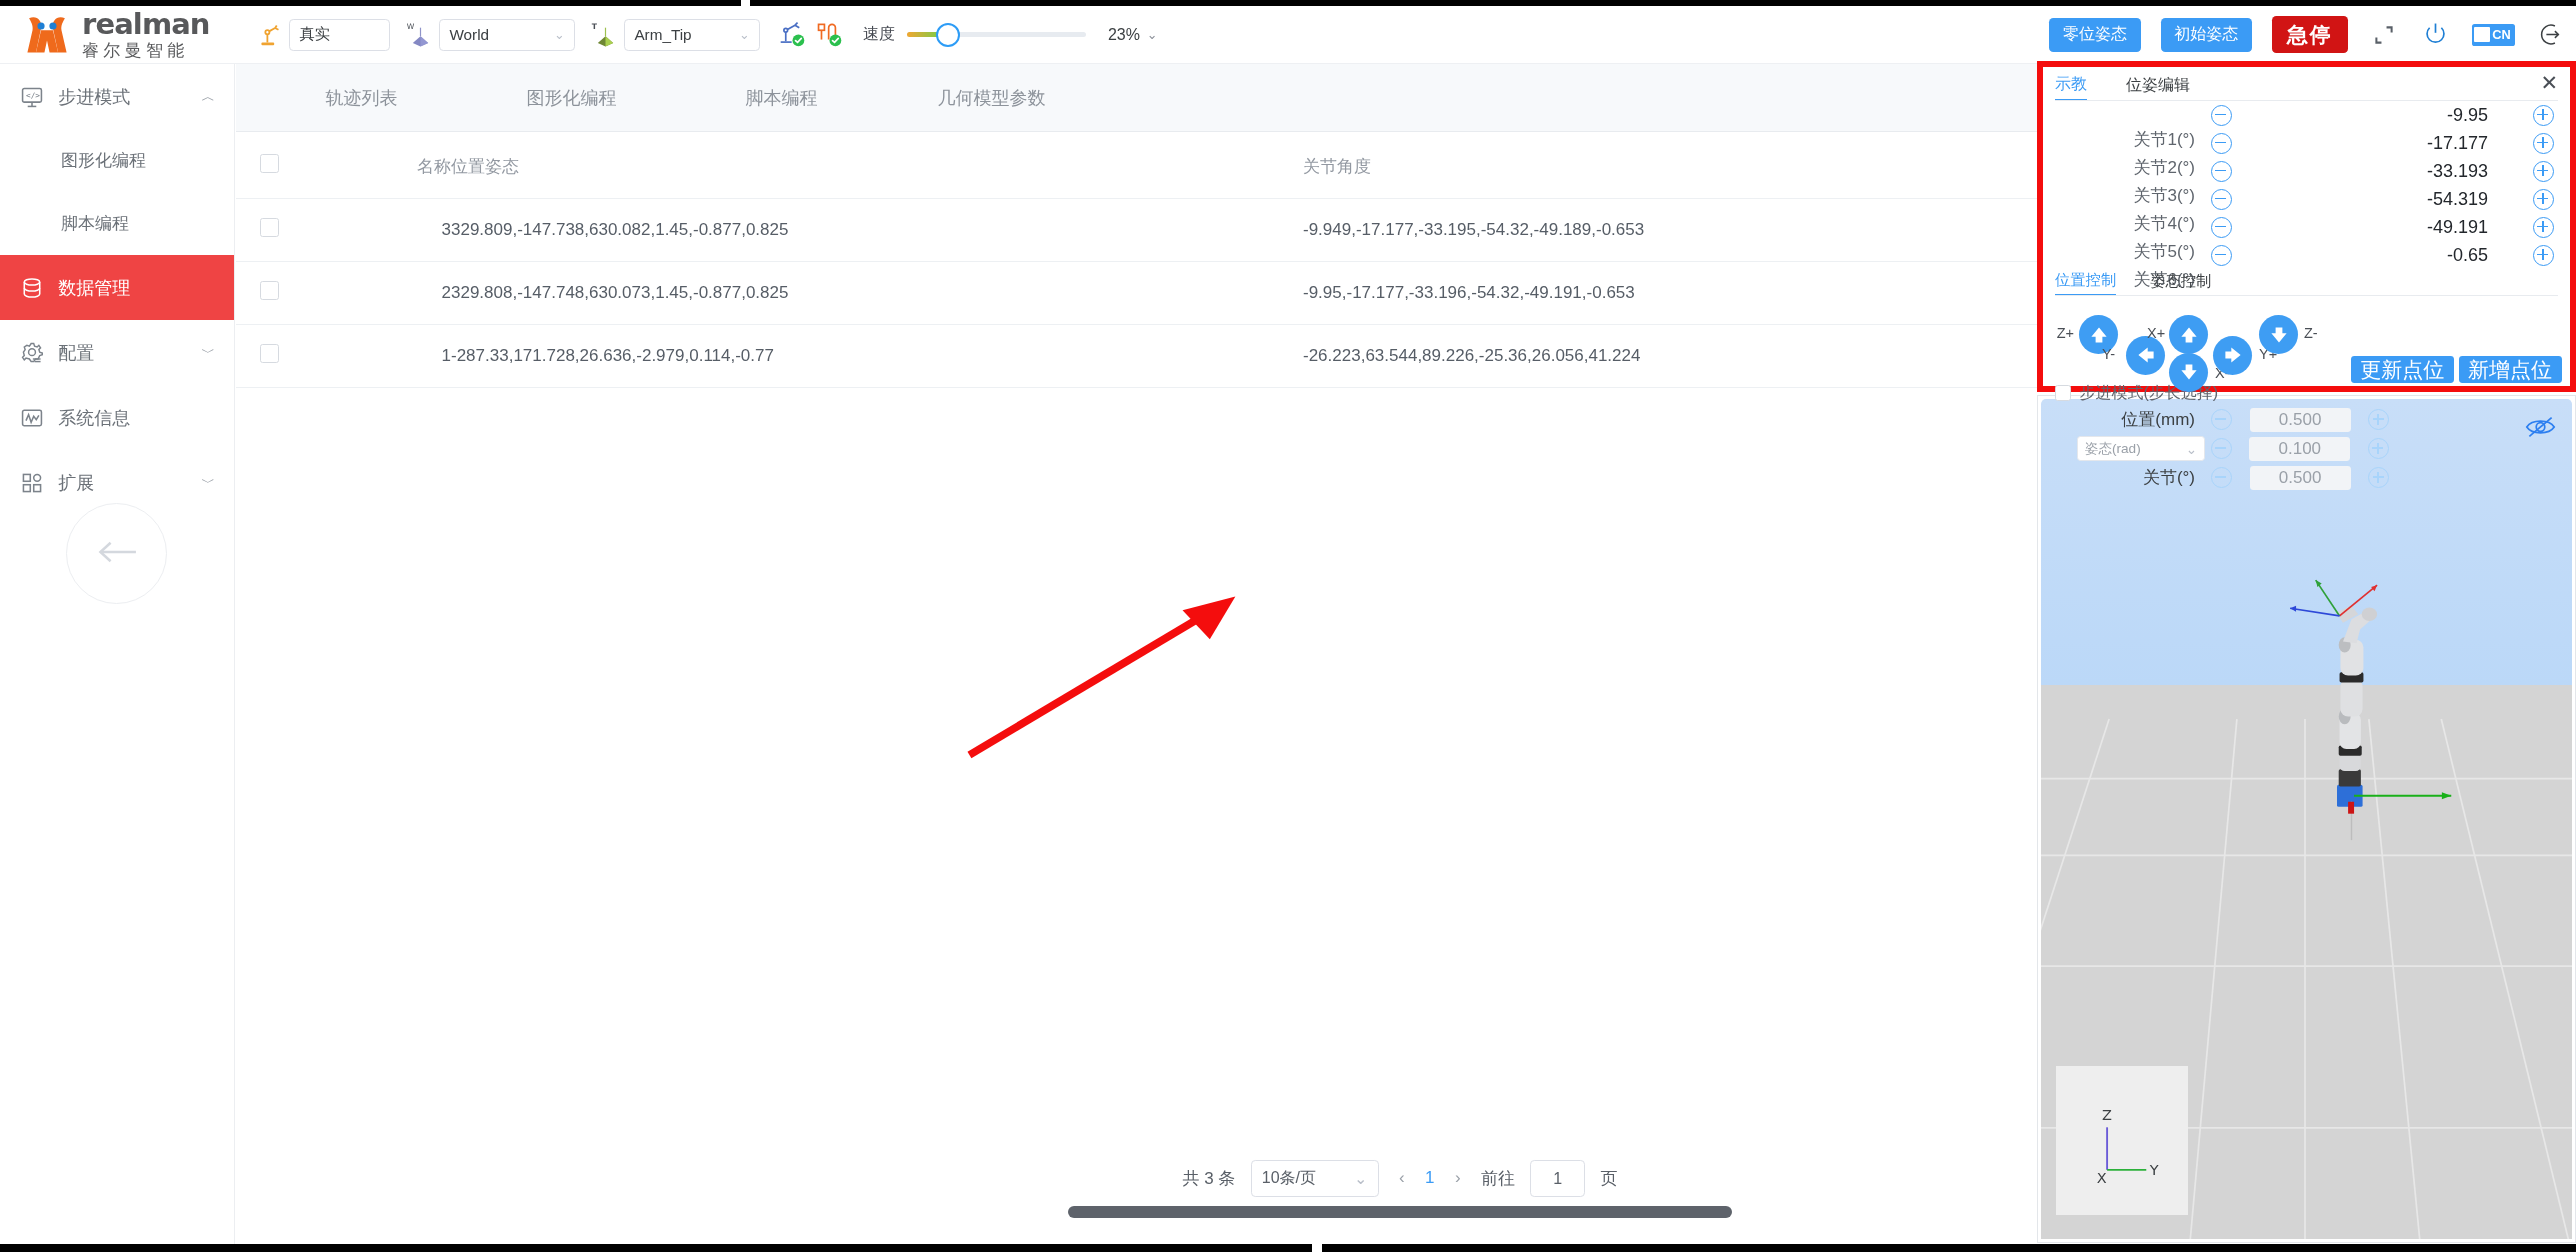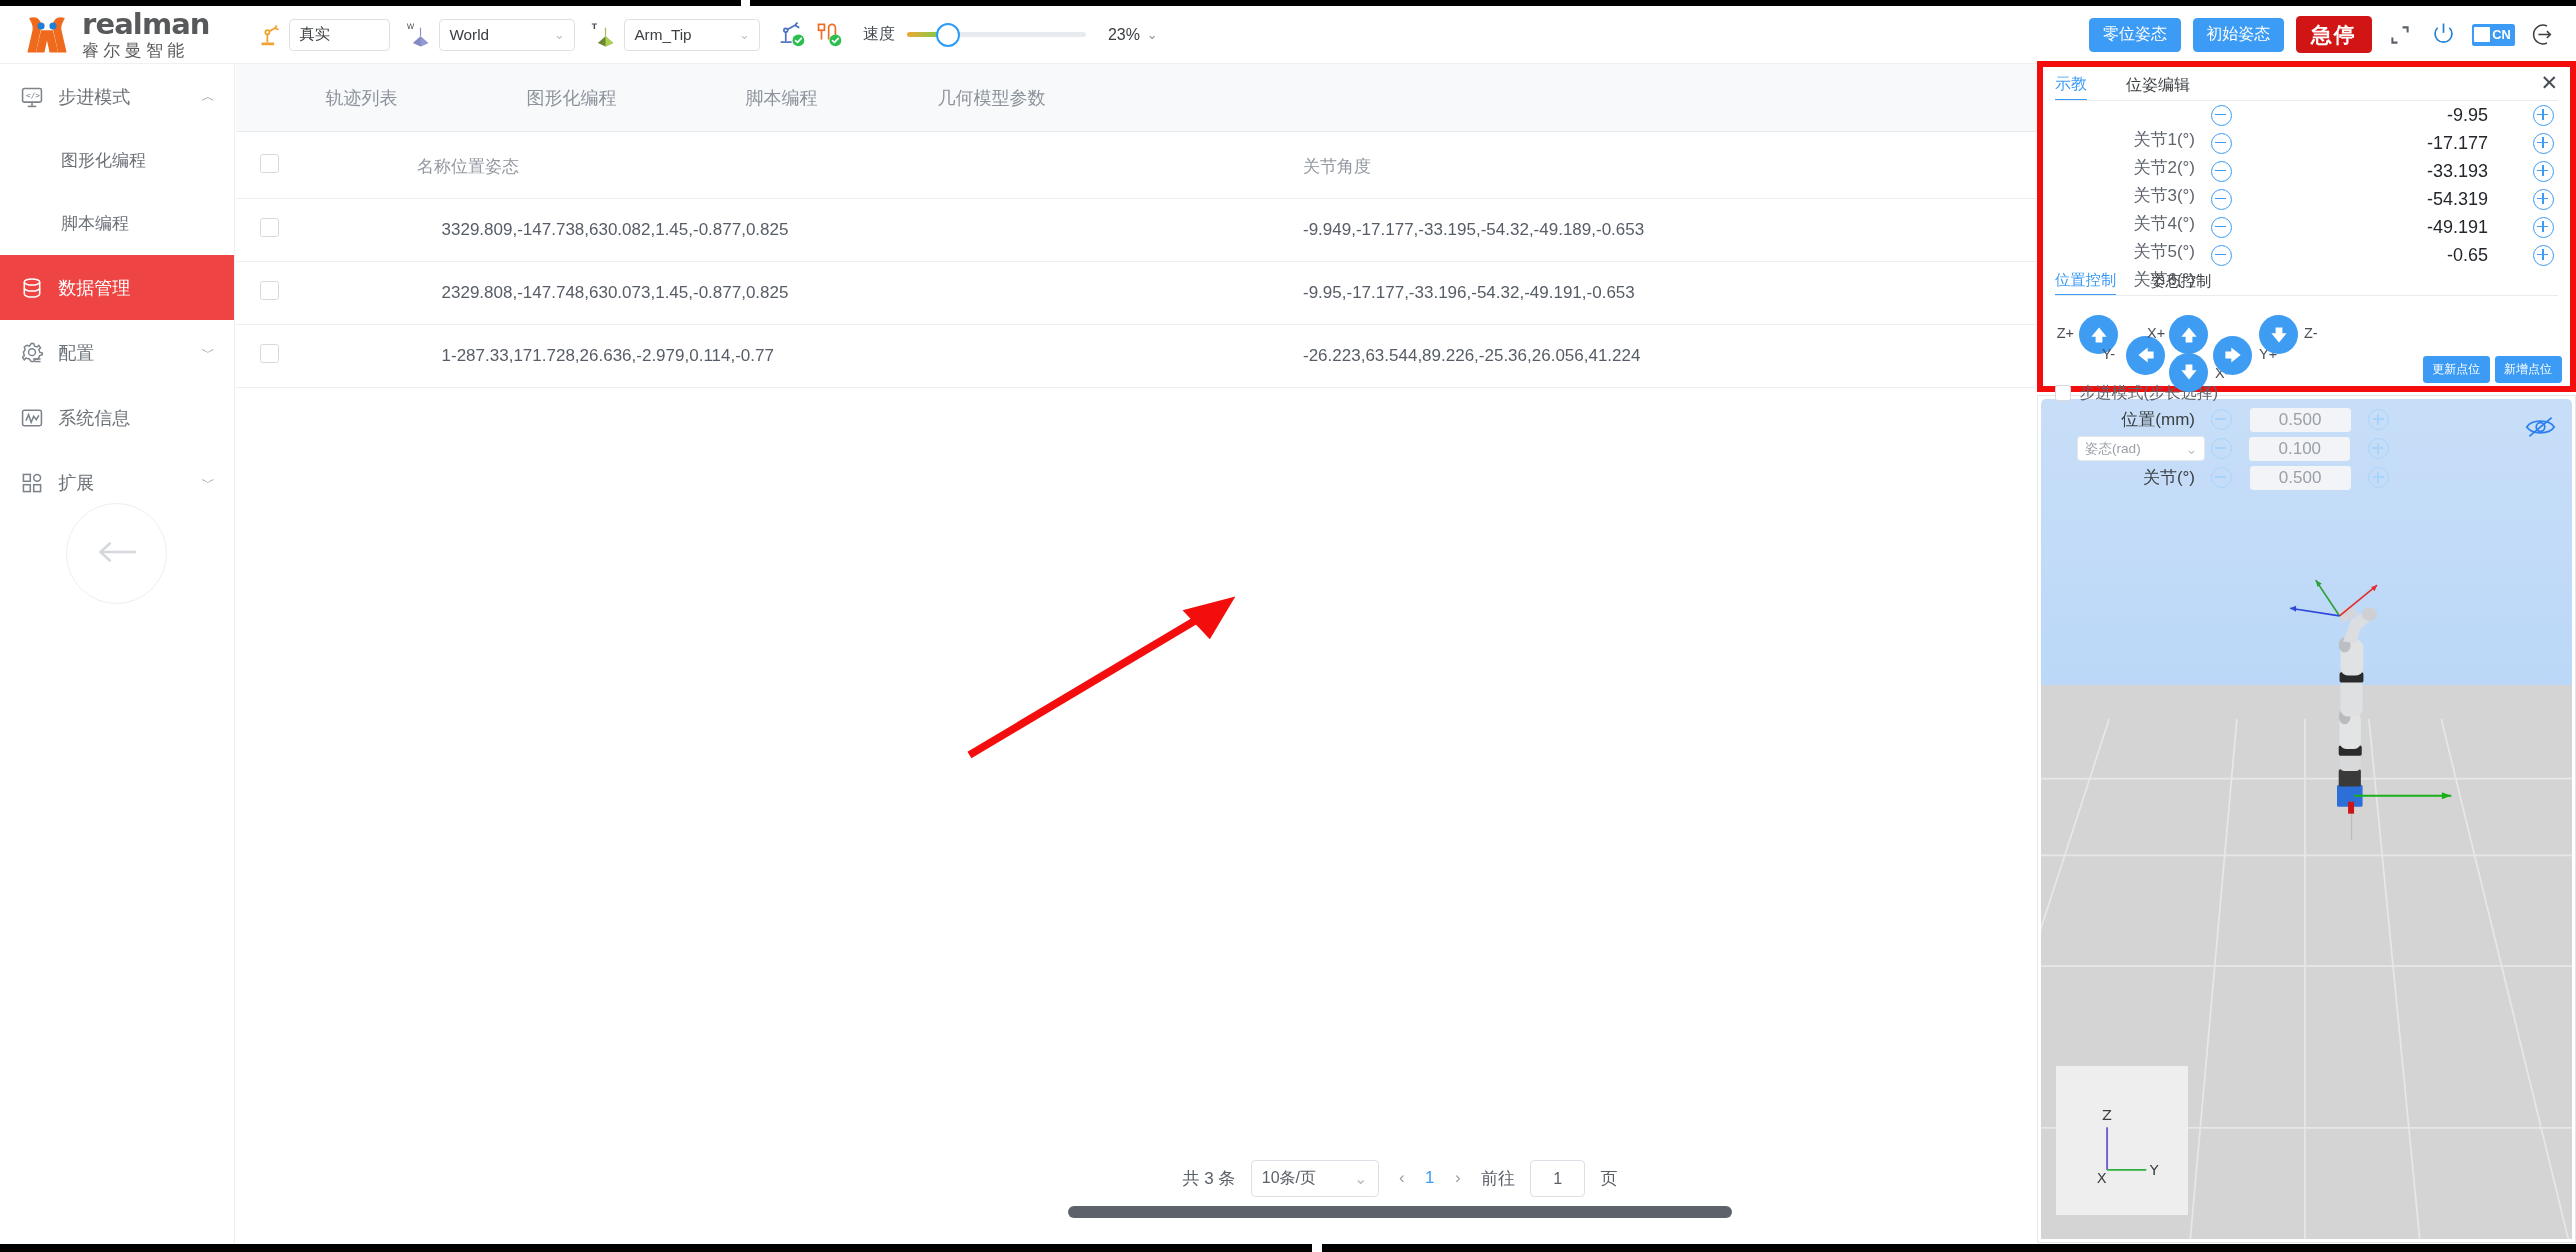--- a/index.html
+++ b/index.html
@@ -40,21 +40,21 @@
 
   .speed-label { font-size:16px; color:#464a52; margin-left:15.3px; margin-right:12px;}
   .slider { position:relative; width:179px; height:5.1px; background:#e7ebf0; border-radius:2.6px;}
   .slider .fill { position:absolute; left:0; top:0; height:5.1px; width:37px; border-radius:2.6px;
      background:linear-gradient(90deg,#f0a732,#6fd04a); }
   .slider .knob { position:absolute; left:29px; top:-9.4px; width:24px; height:24px; border-radius:50%;
      background:#fff; border:2.6px solid #2d9cf6; }
   .speed-val { font-size:16px; color:#3c4043; margin-left:22px;}
   .speed-caret { color:#8b9099; font-size:12.8px; margin-left:6.8px;}
 
-  .hdr-right { margin-left:auto; display:flex; align-items:center; gap:12px; padding-right:17px;}
+  .hdr-right { margin-left:auto; display:flex; align-items:center; gap:20px; padding-right:9px;}
   .btn-blue { background:#3b9bf5; color:#fff; border:none; border-radius:4.3px;
      height:34px; padding:0 13.6px; font-size:16px; cursor:pointer; font-family:inherit;}
   .btn-red { background:#d11414; color:#fff; border:none; border-radius:4.3px;
      height:37px; padding:0 15.3px; font-size:21px; font-weight:700; cursor:pointer; font-family:inherit; letter-spacing:1.7px;}
   .hicon { width:32px; height:32px; display:flex; align-items:center; justify-content:center; cursor:pointer;}
   .cn-chip { display:flex; align-items:center; height:22px; border-radius:2.6px; overflow:hidden; background:#3b9bf5;}
   .cn-chip .sq { width:15.3px; height:15.3px; background:#fff; margin:0 1.7px 0 2.6px; border-radius:0.9px;}
   .cn-chip .tx { color:#fff; font-size:12.8px; padding:0 4.3px 0 0.9px; font-weight:600;}
 
   
@@ -138,21 +138,21 @@
   .srow { display:flex; align-items:center; height:29px;}
   .slabel { width:152px; text-align:right; font-size:17px; color:#3c4043; padding-right:12px;}
   .sctl { width:29px; display:flex; justify-content:center;}
   .sbox { width:101px; height:24px; background:#f2f4f7; border-radius:3.4px; color:#9aa0a8; font-size:17px;
       display:flex; align-items:center; justify-content:center; margin:0 13.6px;}
   .mini-sel { width:128px; height:25.6px; border:0.9px solid #e4e7ec; border-radius:3.4px; display:flex; align-items:center;
       justify-content:space-between; padding:0 6.8px; font-size:13.6px; color:#9aa0a8; background:#fff; margin-left:22px;}
 
   .tp-actions { position:absolute; right:8.5px; bottom:3.4px; display:flex; gap:5.1px;}
   .tp-btn { background:#3b9bf5; color:#fff; border:none; border-radius:3.4px; height:26.4px;
-      padding:0 9.4px; font-size:12px; cursor:pointer; font-family:inherit;}
+      padding:0 9.4px; font-size:21px; cursor:pointer; font-family:inherit;}
 
   
   .viewport { position:absolute; left:2037px; top:395px; width:539px; height:848px;
       background:#fff; border:0.9px solid #e3e6ea; overflow:hidden; z-index:5;}
   .vp-sky { position:absolute; left:2.6px; top:2.6px; right:2.6px; height:286px;
       background:linear-gradient(180deg,#c8def8,#bbd8f8); border-radius:5.1px 5.1px 0 0;}
   .vp-ground { position:absolute; left:2.6px; top:289px; right:2.6px; bottom:2.6px; background:#d4d4d4; overflow:hidden;}
   .vp-eye { position:absolute; right:19px; top:19px; z-index:3; cursor:pointer;}
   .vp-axis-box { position:absolute; left:15.3px; bottom:24px; width:132px; height:149px; background:#eeeeee;}
 

